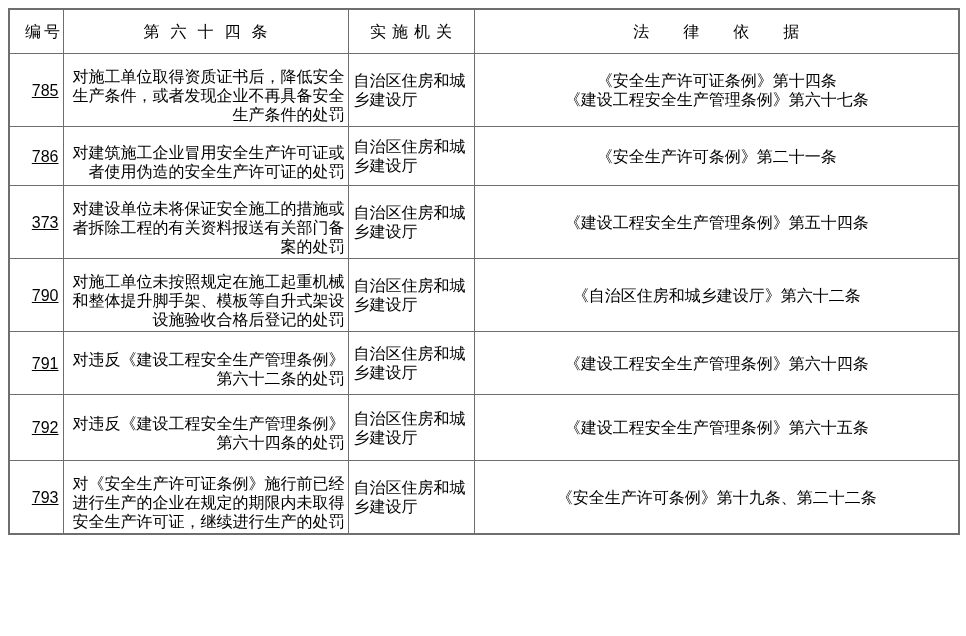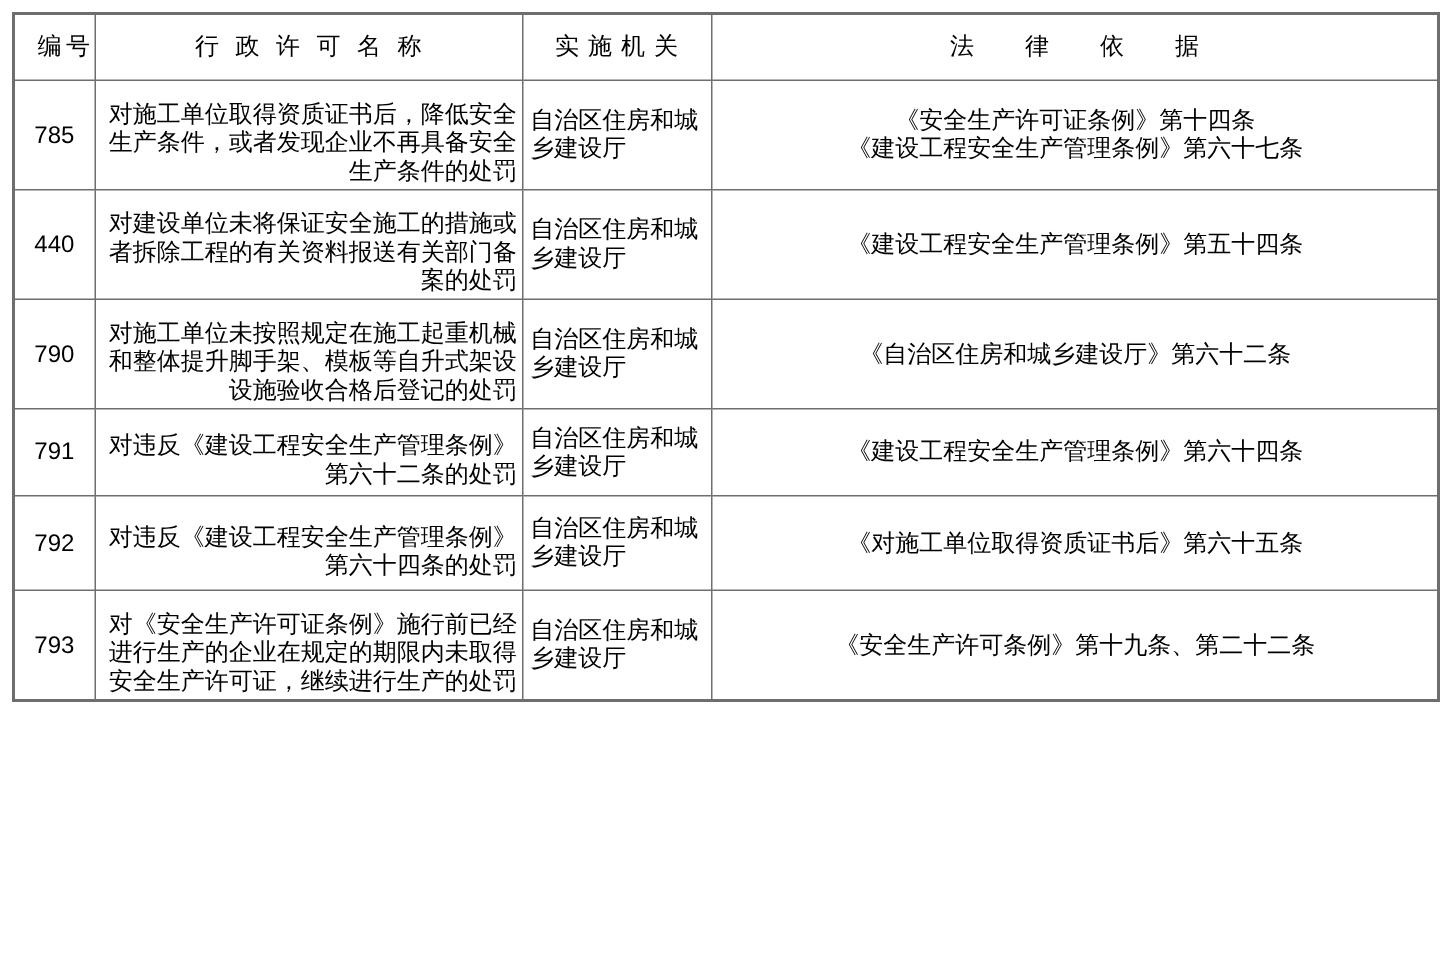--- a/index.html
+++ b/index.html
@@ -52,79 +52,86 @@
   tbody tr:nth-child(2) { height: 59px; }
   tbody tr:nth-child(3) { height: 70px; }
   tbody tr:nth-child(4) { height: 58px; }
   tbody tr:nth-child(5) { height: 63px; }
   tbody tr:nth-child(6) { height: 66px; }
   tbody tr:nth-child(7) { height: 70px; }
   tbody tr:nth-child(8) { height: 58px; }
   tbody tr:nth-child(9) { height: 75px; }
 
   td.cell-id {
-    text-align: center;
+    text-align: right;
     font-family: "Liberation Sans", sans-serif;
     font-size: 15px;
     padding: 4px;
+    text-decoration: underline;
   }
   td.cell-name   { text-align: right; padding: 13px 3px 2px 3px; margin-top: 34px; }
   td.cell-agency { text-align: left; padding: 2px 4px 2px 5px; }
   td.cell-legal  { text-align: center; padding: 2px 4px 2px 5px; white-space: pre-line; }
 </style>
 </head>
 <body>
 
 <div class="page">
   <table class="permits-table">
     <colgroup>
       <col style="width:54px">
       <col style="width:285px">
       <col style="width:126px">
       <col style="width:485px">
     </colgroup>
     <thead>
       <tr>
         <th class="th-id">编号</th>
-        <th class="th-name">行政许可名称</th>
+        <th class="th-name">第六十四条</th>
         <th class="th-agency">实施机关</th>
         <th class="th-legal">法律依据</th>
       </tr>
     </thead>
     <tbody>
       <tr>
         <td class="cell-id">785</td>
         <td class="cell-name">对施工单位取得资质证书后，降低安全生产条件，或者发现企业不再具备安全生产条件的处罚</td>
         <td class="cell-agency">自治区住房和城乡建设厅</td>
         <td class="cell-legal">《安全生产许可证条例》第十四条
 《建设工程安全生产管理条例》第六十七条</td>
       </tr>
       <tr>
-        <td class="cell-id">440</td>
+        <td class="cell-id">786</td>
+        <td class="cell-name">对建筑施工企业冒用安全生产许可证或者使用伪造的安全生产许可证的处罚</td>
+        <td class="cell-agency">自治区住房和城乡建设厅</td>
+        <td class="cell-legal">《安全生产许可条例》第二十一条</td>
+      </tr>
+      <tr>
+        <td class="cell-id">373</td>
         <td class="cell-name">对建设单位未将保证安全施工的措施或者拆除工程的有关资料报送有关部门备案的处罚</td>
         <td class="cell-agency">自治区住房和城乡建设厅</td>
         <td class="cell-legal">《建设工程安全生产管理条例》第五十四条</td>
       </tr>
       <tr>
         <td class="cell-id">790</td>
         <td class="cell-name">对施工单位未按照规定在施工起重机械和整体提升脚手架、模板等自升式架设设施验收合格后登记的处罚</td>
         <td class="cell-agency">自治区住房和城乡建设厅</td>
         <td class="cell-legal">《自治区住房和城乡建设厅》第六十二条</td>
       </tr>
       <tr>
         <td class="cell-id">791</td>
         <td class="cell-name">对违反《建设工程安全生产管理条例》第六十二条的处罚</td>
         <td class="cell-agency">自治区住房和城乡建设厅</td>
         <td class="cell-legal">《建设工程安全生产管理条例》第六十四条</td>
       </tr>
       <tr>
         <td class="cell-id">792</td>
         <td class="cell-name">对违反《建设工程安全生产管理条例》第六十四条的处罚</td>
         <td class="cell-agency">自治区住房和城乡建设厅</td>
-        <td class="cell-legal">《对施工单位取得资质证书后》第六十五条</td>
+        <td class="cell-legal">《建设工程安全生产管理条例》第六十五条</td>
       </tr>
       <tr>
         <td class="cell-id">793</td>
         <td class="cell-name">对《安全生产许可证条例》施行前已经进行生产的企业在规定的期限内未取得安全生产许可证，继续进行生产的处罚</td>
         <td class="cell-agency">自治区住房和城乡建设厅</td>
         <td class="cell-legal">《安全生产许可条例》第十九条、第二十二条</td>
       </tr>
     </tbody>
   </table>
 </div>

